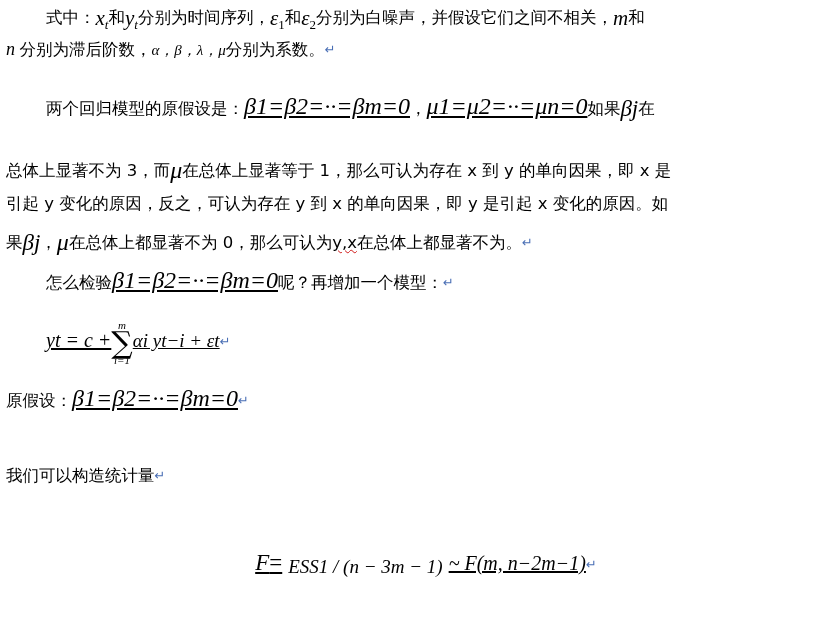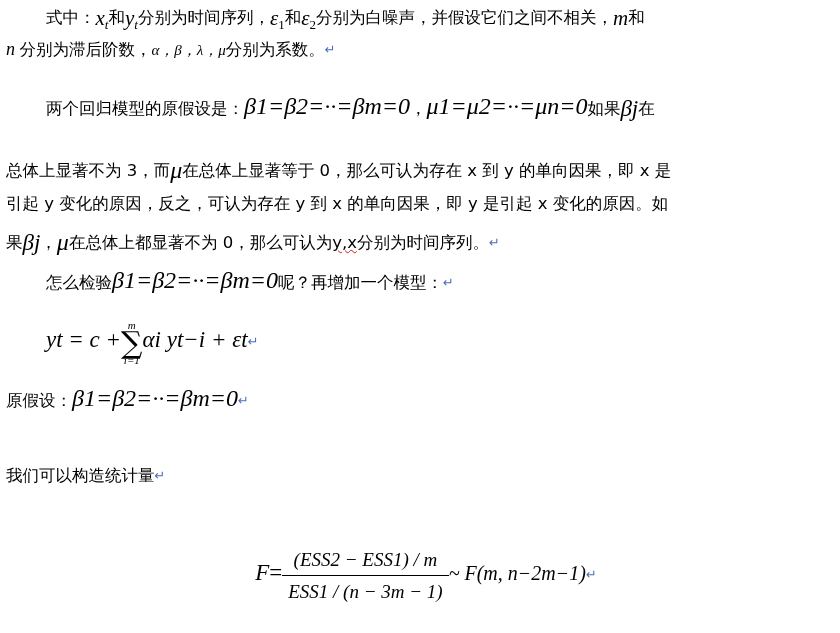--- a/index.html
+++ b/index.html
@@ -54,20 +54,21 @@
   .sub-up {
     font-size: 0.62em;
     vertical-align: -0.3em;
     font-style: normal;
   }
   .eq {
     font-family: "Liberation Serif", serif;
     font-style: italic;
     font-size: 22px;
     white-space: nowrap;
+    text-decoration: underline;
   }
   .pilcrow {
     color: #4a6fb5;
     font-family: "DejaVu Sans", sans-serif;
     font-size: 13px;
     vertical-align: 1px;
   }
   .squiggle {
     text-decoration: underline;
     text-decoration-style: wavy;
@@ -149,44 +150,44 @@
   <div id="line2" class="para">
     <span class="mi-sm">n</span>
     <span class="cn">分别为滞后阶数，</span><span class="mi-sm" style="font-size:15px;">α，β，λ，μ</span><span class="cn">分别为系数。</span><span class="pilcrow">↵</span>
   </div>
 
   <div id="line3" class="para">
     <span class="indent"></span><span class="cn">两个回归模型的原假设是：</span><span class="eq" style="font-size:24px;">β1=β2=··=βm=0</span><span class="cn">，</span><span class="eq" style="font-size:24px;margin-top:32px;">μ1=μ2=··=μn=0</span><span class="cn">如果</span><span class="mi" style="font-size:23px;">βj</span><span class="cn">在</span>
   </div>
 
   <div id="line4" class="para">
-    <span class="cn">总体上显著不为 3，而</span><span class="mi" style="font-size:24px;">μ</span><span class="cn">在总体上显著等于 0，那么可认为存在 x 到 y 的单向因果，即 x 是</span>
+    <span class="cn">总体上显著不为 3，而</span><span class="mi" style="font-size:24px;">μ</span><span class="cn">在总体上显著等于 1，那么可认为存在 x 到 y 的单向因果，即 x 是</span>
   </div>
 
   <div id="line5" class="para">
     <span class="cn">引起 y 变化的原因，反之，可认为存在 y 到 x 的单向因果，即 y 是引起 x 变化的原因。如</span>
   </div>
 
   <div id="line6" class="para">
-    <span class="cn">果</span><span class="mi" style="font-size:23px;">βj</span><span class="cn">，</span><span class="mi" style="font-size:24px;">μ</span><span class="cn">在总体上都显著不为 0，那么可认为</span><span class="cn squiggle">y,x</span><span class="cn">分别为时间序列。</span><span class="pilcrow">↵</span>
+    <span class="cn">果</span><span class="mi" style="font-size:23px;">βj</span><span class="cn">，</span><span class="mi" style="font-size:24px;">μ</span><span class="cn">在总体上都显著不为 0，那么可认为</span><span class="cn squiggle">y,x</span><span class="cn">在总体上都显著不为。</span><span class="pilcrow">↵</span>
   </div>
 
   <div id="line7" class="para">
     <span class="indent"></span><span class="cn">怎么检验</span><span class="eq" style="font-size:24px;">β1=β2=··=βm=0</span><span class="cn">呢？再增加一个模型：</span><span class="pilcrow">↵</span>
   </div>
 
   <div id="line8" class="para">
-    <span class="indent"></span><span class="eq" style="font-size:23px;">yt = c +</span><span class="sum"><span class="lim-top">m</span><span class="sig">∑</span><span class="lim-bot">i=1</span></span><span class="eq" style="font-size:23px;">αi yt−i + εt</span><span class="pilcrow">↵</span>
+    <span class="indent"></span><span class="eq" style="font-size:20px;">yt = c +</span><span class="sum"><span class="lim-top">m</span><span class="sig">∑</span><span class="lim-bot">i=1</span></span><span class="eq" style="font-size:19px;">αi yt−i + εt</span><span class="pilcrow">↵</span>
   </div>
 
   <div id="line9" class="para">
     <span class="cn">原假设：</span><span class="eq" style="font-size:24px;">β1=β2=··=βm=0</span><span class="pilcrow">↵</span>
   </div>
 
   <div id="line10" class="para">
     <span class="cn">我们可以构造统计量</span><span class="pilcrow">↵</span>
   </div>
 
   <div id="line12" class="para" style="text-align:center;">
-    <span class="eq" style="font-size:23px;">F</span><span class="eq eqnum" style="font-size:23px;">=</span><span class="frac"><span class="num">(ESS2 − ESS1) / m</span><span class="den">ESS1 / (n − 3m − 1)</span></span><span class="eq" style="font-size:20px;">~ F(m, n−2m−1)</span><span class="pilcrow">↵</span>
+    <span class="eq" style="font-size:23px;">F</span><span class="eq eqnum" style="font-size:23px;">=</span><span class="frac"><span class="den">ESS1 / (n − 3m − 1)</span></span><span class="eq" style="font-size:20px;">~ F(m, n−2m−1)</span><span class="pilcrow">↵</span>
   </div>
 
 </div>
 
 </body></html>

